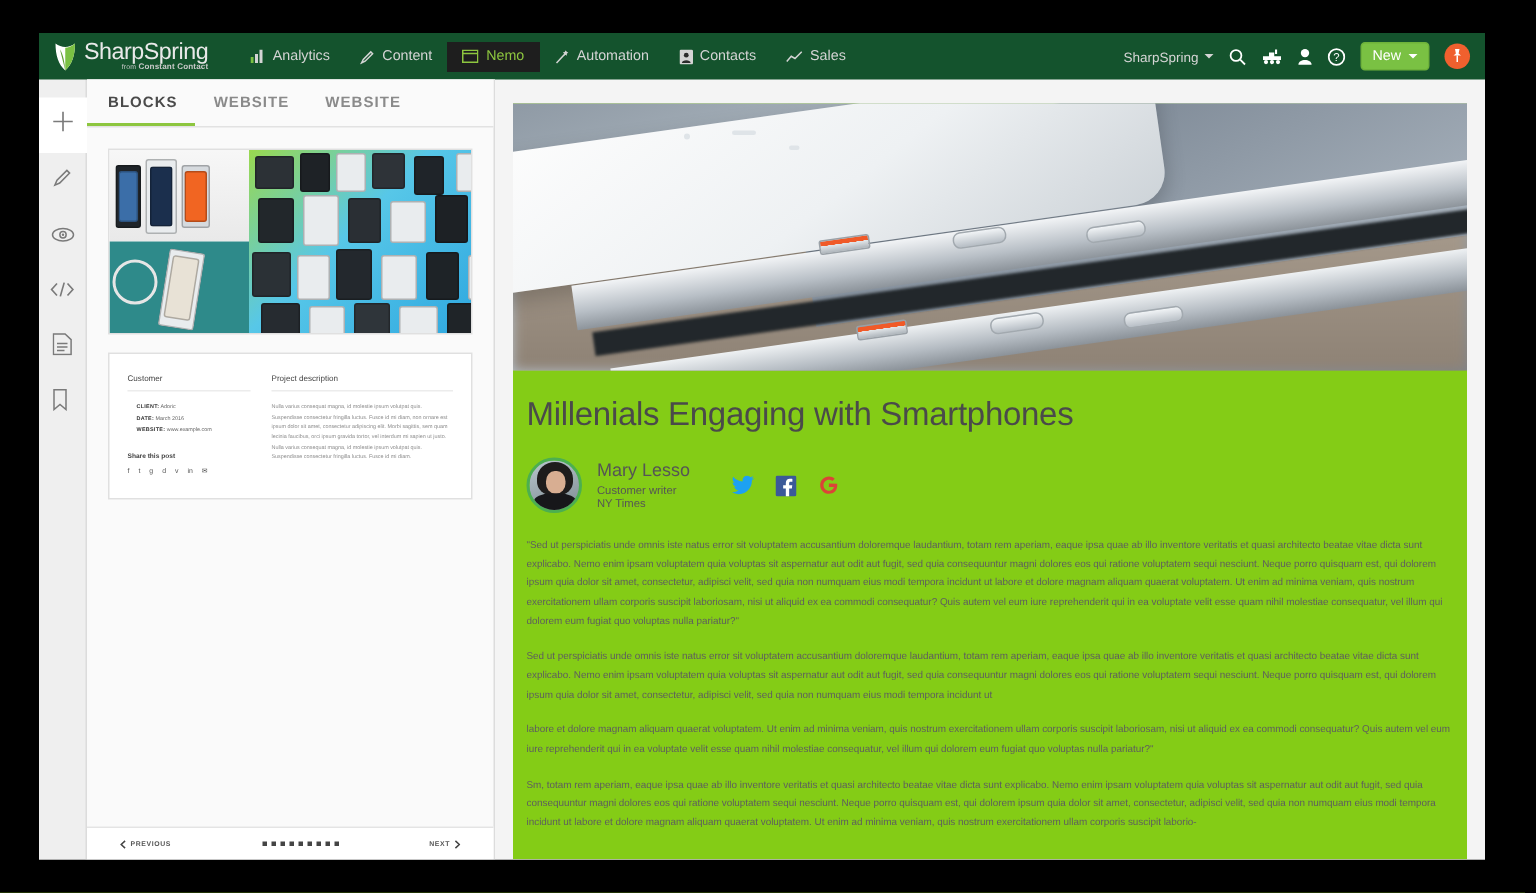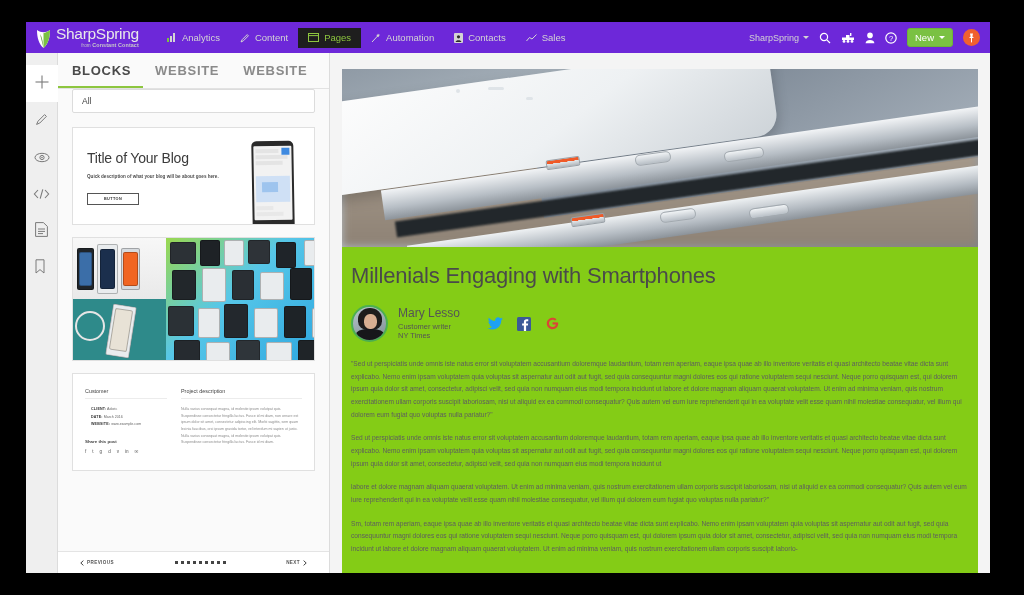--- a/index.html
+++ b/index.html
@@ -12,21 +12,21 @@
   .frame {
     position: absolute;
     left: 26px; top: 22px;
     width: 964px; height: 551px;
     background: #fff;
     overflow: hidden;
   }
   
   .topnav {
     height: 31px;
-    background: #6d28d9;
+    background: #14532d;
     display: flex;
     align-items: center;
     position: relative;
     justify-content: center;
   }
   .logo { display: flex; align-items: flex-end; padding-left: 9px; padding-right: 18px; }
   .logo-mark {
     width: 17px; height: 20px; margin-right: 4px; position: relative;
   }
   .logo-text { line-height: 1; }
@@ -76,21 +76,21 @@
     justify-content: center; cursor: pointer; color: #7a7a7a;
   }
   .rail-btn.active { background: #ffffff; color: #6f6f6f; }
   
   .panel {
     width: 272px; background: #fafafa; border-right: 1px solid #dcdcdc;
     display: flex; flex-direction: column; position: relative;
   }
   .tabs { display: flex; background: #fafafa; border-bottom: 1px solid #e2e2e2; }
   .tab {
-    padding: 10px 12px 8px; font-size: 13px; letter-spacing: .7px;
+    padding: 10px 12px 8px; font-size: 10px; letter-spacing: .7px;
     color: #8a8a8a; font-weight: bold; cursor: pointer;
     border-bottom: 2px solid transparent;
   }
   .tab:first-child { padding-left: 14px; }
   .tab.active { color: #4a4a4a; border-bottom-color: #8dc63f; }
   .filter-title {
     font-size: 8.3px; font-weight: bold; color: #4a4a4a;
     letter-spacing: .5px; padding: 12px 14px 8px;
   }
   .select {
@@ -275,21 +275,21 @@
       <span>Content</span>
     </div>
 
     <div class="navitem active">
       <span>
         <svg width="11" height="9" viewBox="0 0 11 9">
             <rect x="0.5" y="0.5" width="10" height="8" fill="none" stroke="#8dc63f"></rect>
             <line x1="0.5" y1="2.6" x2="10.5" y2="2.6" stroke="#8dc63f"></line>
           </svg>
       </span>
-      <span>Pages</span>
+      <span>Nemo</span>
     </div>
 
     <div class="navitem">
       <span>
         <svg width="10" height="10" viewBox="0 0 10 10">
             <line x1="1" y1="9" x2="8" y2="1.5" stroke="#d4d4d4"></line>
             <path d="M7 0.5 L7.6 1.7 L8.9 2 L7.8 2.9 L8 4.2 L7 3.5 L5.9 4.2 L6.2 2.9 L5.2 2 L6.5 1.7 Z" fill="#d4d4d4"></path>
           </svg>
       </span>
       <span>Automation</span>
@@ -417,44 +417,23 @@
       </div>
     </div>
 
     <div class="panel">
       <div class="tabs">
         <div class="tab active">BLOCKS</div>
         <div class="tab">WEBSITE</div>
         <div class="tab">WEBSITE</div>
       </div>
 
-      <div class="select">
-        <span>All</span>
-      </div>
 
       <div class="blocklist">
 
-        <div class="block b1">
-          <div class="b1-left">
-            <div class="b1-title">Title of Your Blog</div>
-            <div class="b1-desc">Quick description of what your blog will be about goes here.</div>
-            <div class="b1-btn">BUTTON</div>
-          </div>
-          <div class="phone-mock">
-            <div class="phone-screen">
-              <div class="ph-bar" style="margin-top:3px;width:60%"></div>
-              <div class="ph-blue"></div>
-              <div class="ph-bar" style="width:84%"></div>
-              <div class="ph-bar" style="width:70%"></div>
-              <div class="ph-map"></div>
-              <div class="ph-row" style="top:60px;width:45%"></div>
-              <div class="ph-row" style="top:66px;width:72%"></div>
-            </div>
-          </div>
-        </div>
 
         <div class="block b2">
           <div class="b2-left">
             <div class="collage-a">
               <div class="mini-phone" style="left:4px;top:10px;width:17px;height:42px;background:#1f2429"></div>
               <div class="mini-phone light" style="left:24px;top:6px;width:21px;height:50px"></div>
               <div class="mini-phone" style="left:48px;top:10px;width:19px;height:42px;background:#d6dade"></div>
               <div class="mini-phone" style="left:50px;top:14px;width:15px;height:34px;background:#f16522"></div>
               <div class="mini-phone" style="left:6px;top:14px;width:13px;height:34px;background:#3b6ea8"></div>
               <div class="mini-phone" style="left:27px;top:11px;width:15px;height:40px;background:#1b2f4d"></div>

